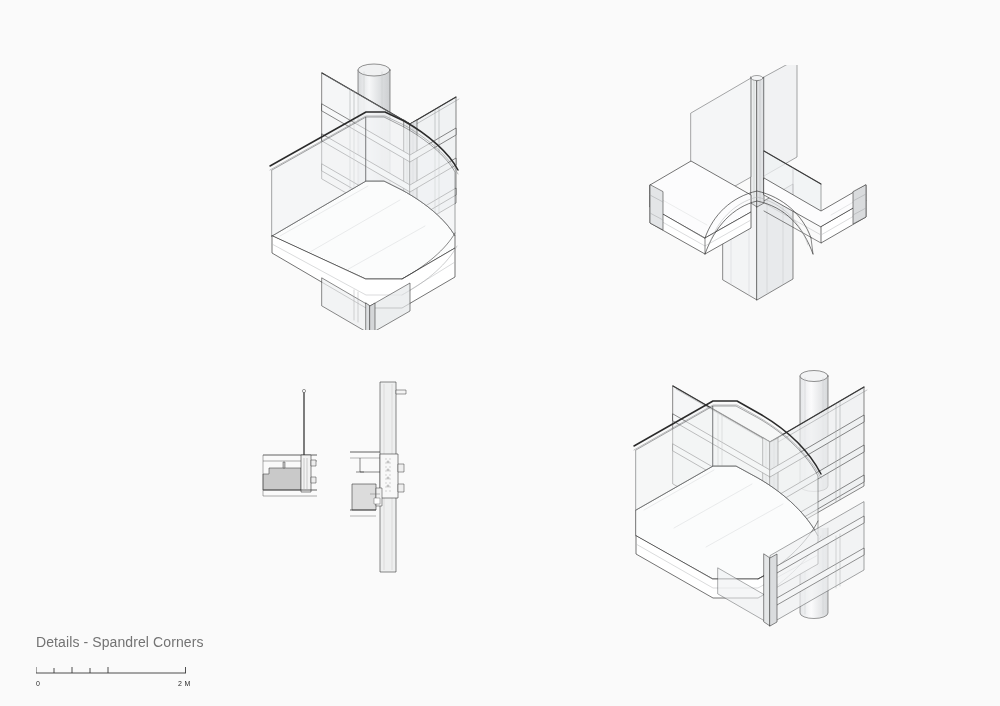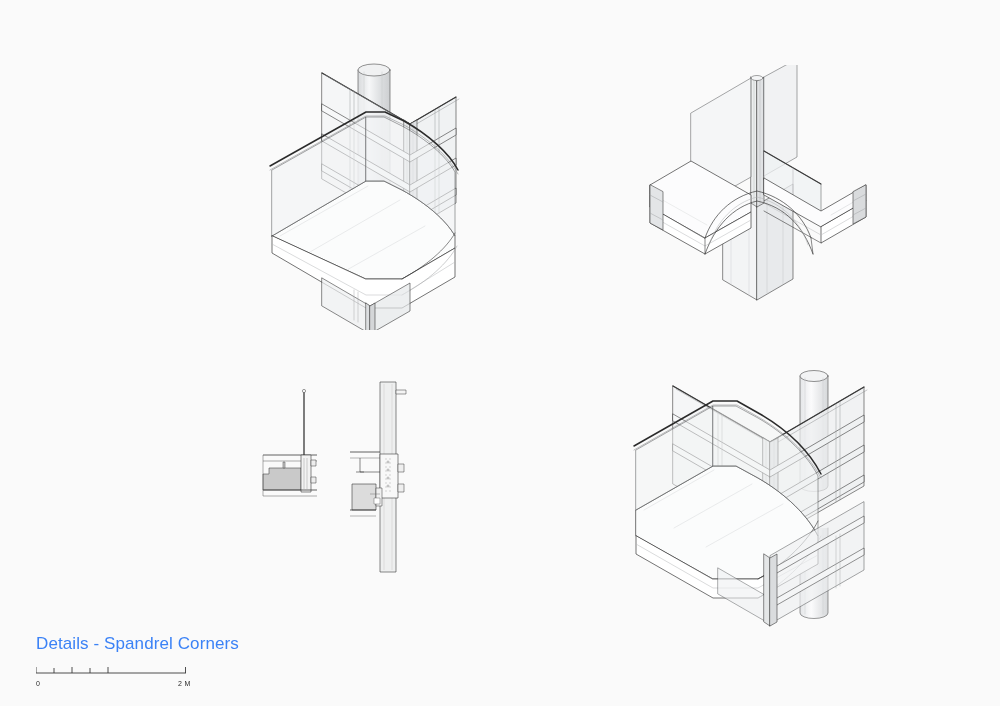--- a/index.html
+++ b/index.html
@@ -20,22 +20,22 @@
   .drawing {
     position: absolute;
   }
   #title-block {
     position: absolute;
     left: 36px;
     top: 634px;
     width: 320px;
   }
   #sheet-title {
-    font-size: 17px;
-    color: #3b82f6;
+    font-size: 14px;
+    color: #737373;
     letter-spacing: 0.1px;
     white-space: nowrap;
   }
   #scalebar-wrap {
     position: absolute;
     left: 36px;
     top: 664px;
     width: 200px;
     height: 34px;
   }

